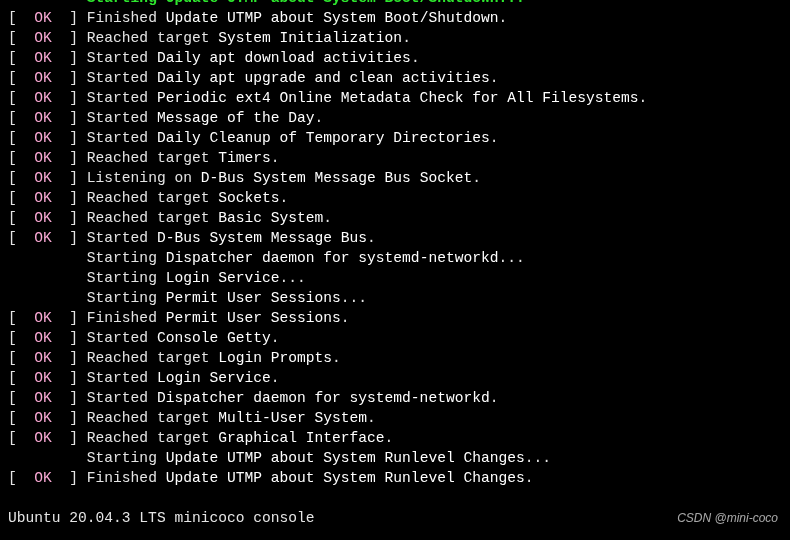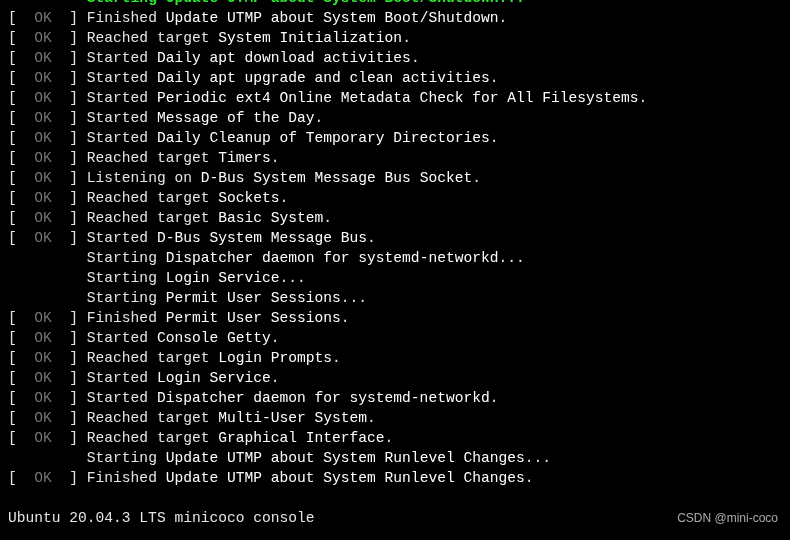--- a/index.html
+++ b/index.html
@@ -14,29 +14,30 @@
     overflow: hidden;
     padding: 0 8px;
     position: relative;
   }
   .terminal {
     white-space: pre;
   }
   .line { display: block; }
   .white { color: #e5e5e5; }
   .bold-white { color: #ffffff; font-weight: normal; }
-  .green { color: #737373; }
+  .green { color: #f9a8d4; }
   .watermark {
     position: absolute;
     bottom: 12px;
     right: 12px;
     color: rgba(230,230,230,0.72);
     font-family: Arial, sans-serif;
     font-size: 12px;
     text-shadow: 0 0 2px rgba(0,0,0,0.8);
+    font-style: italic;
   }
   .partial { color: #33ff33; font-weight: bold; opacity: 0.9; }
 </style>
 </head>
 <body>
 
 <div class="terminal" id="term" style="margin-top: -12px;"><div class="line"><span class="white">         </span><span class="partial">Starting Update UTMP about System Boot/Shutdown...</span></div><div class="line"><span class="white">[  </span><span class="green">OK</span><span class="white">  ] </span><span class="white">Finished </span><span class="bold-white">Update UTMP about System Boot/Shutdown</span><span class="white">.</span></div><div class="line"><span class="white">[  </span><span class="green">OK</span><span class="white">  ] </span><span class="white">Reached target </span><span class="bold-white">System Initialization</span><span class="white">.</span></div><div class="line"><span class="white">[  </span><span class="green">OK</span><span class="white">  ] </span><span class="white">Started </span><span class="bold-white">Daily apt download activities</span><span class="white">.</span></div><div class="line"><span class="white">[  </span><span class="green">OK</span><span class="white">  ] </span><span class="white">Started </span><span class="bold-white">Daily apt upgrade and clean activities</span><span class="white">.</span></div><div class="line"><span class="white">[  </span><span class="green">OK</span><span class="white">  ] </span><span class="white">Started </span><span class="bold-white">Periodic ext4 Online Metadata Check for All Filesystems</span><span class="white">.</span></div><div class="line"><span class="white">[  </span><span class="green">OK</span><span class="white">  ] </span><span class="white">Started </span><span class="bold-white">Message of the Day</span><span class="white">.</span></div><div class="line"><span class="white">[  </span><span class="green">OK</span><span class="white">  ] </span><span class="white">Started </span><span class="bold-white">Daily Cleanup of Temporary Directories</span><span class="white">.</span></div><div class="line"><span class="white">[  </span><span class="green">OK</span><span class="white">  ] </span><span class="white">Reached target </span><span class="bold-white">Timers</span><span class="white">.</span></div><div class="line"><span class="white">[  </span><span class="green">OK</span><span class="white">  ] </span><span class="white">Listening on </span><span class="bold-white">D-Bus System Message Bus Socket</span><span class="white">.</span></div><div class="line"><span class="white">[  </span><span class="green">OK</span><span class="white">  ] </span><span class="white">Reached target </span><span class="bold-white">Sockets</span><span class="white">.</span></div><div class="line"><span class="white">[  </span><span class="green">OK</span><span class="white">  ] </span><span class="white">Reached target </span><span class="bold-white">Basic System</span><span class="white">.</span></div><div class="line"><span class="white">[  </span><span class="green">OK</span><span class="white">  ] </span><span class="white">Started </span><span class="bold-white">D-Bus System Message Bus</span><span class="white">.</span></div><div class="line"><span class="white">         </span><span class="white">Starting </span><span class="bold-white">Dispatcher daemon for systemd-networkd</span><span class="white">...</span></div><div class="line"><span class="white">         </span><span class="white">Starting </span><span class="bold-white">Login Service</span><span class="white">...</span></div><div class="line"><span class="white">         </span><span class="white">Starting </span><span class="bold-white">Permit User Sessions</span><span class="white">...</span></div><div class="line"><span class="white">[  </span><span class="green">OK</span><span class="white">  ] </span><span class="white">Finished </span><span class="bold-white">Permit User Sessions</span><span class="white">.</span></div><div class="line"><span class="white">[  </span><span class="green">OK</span><span class="white">  ] </span><span class="white">Started </span><span class="bold-white">Console Getty</span><span class="white">.</span></div><div class="line"><span class="white">[  </span><span class="green">OK</span><span class="white">  ] </span><span class="white">Reached target </span><span class="bold-white">Login Prompts</span><span class="white">.</span></div><div class="line"><span class="white">[  </span><span class="green">OK</span><span class="white">  ] </span><span class="white">Started </span><span class="bold-white">Login Service</span><span class="white">.</span></div><div class="line"><span class="white">[  </span><span class="green">OK</span><span class="white">  ] </span><span class="white">Started </span><span class="bold-white">Dispatcher daemon for systemd-networkd</span><span class="white">.</span></div><div class="line"><span class="white">[  </span><span class="green">OK</span><span class="white">  ] </span><span class="white">Reached target </span><span class="bold-white">Multi-User System</span><span class="white">.</span></div><div class="line"><span class="white">[  </span><span class="green">OK</span><span class="white">  ] </span><span class="white">Reached target </span><span class="bold-white">Graphical Interface</span><span class="white">.</span></div><div class="line"><span class="white">         </span><span class="white">Starting </span><span class="bold-white">Update UTMP about System Runlevel Changes</span><span class="white">...</span></div><div class="line"><span class="white">[  </span><span class="green">OK</span><span class="white">  ] </span><span class="white">Finished </span><span class="bold-white">Update UTMP about System Runlevel Changes</span><span class="white">.</span></div><div class="line"> </div><div class="line"><span class="white">Ubuntu 20.04.3 LTS minicoco console</span></div></div>
 
 <div class="watermark">CSDN @mini-coco</div>
 

